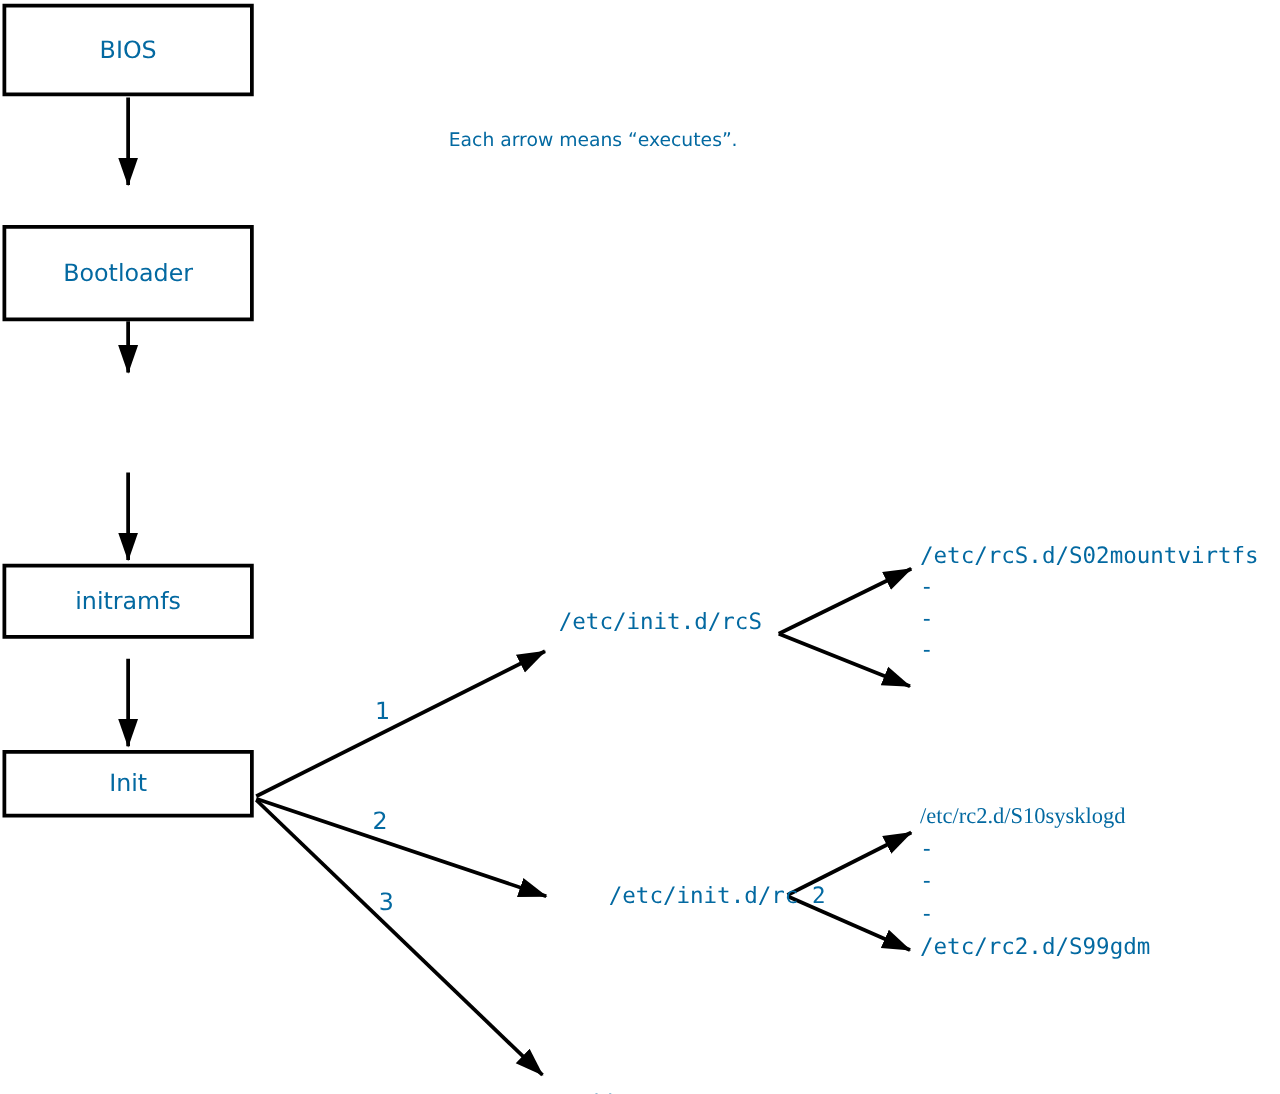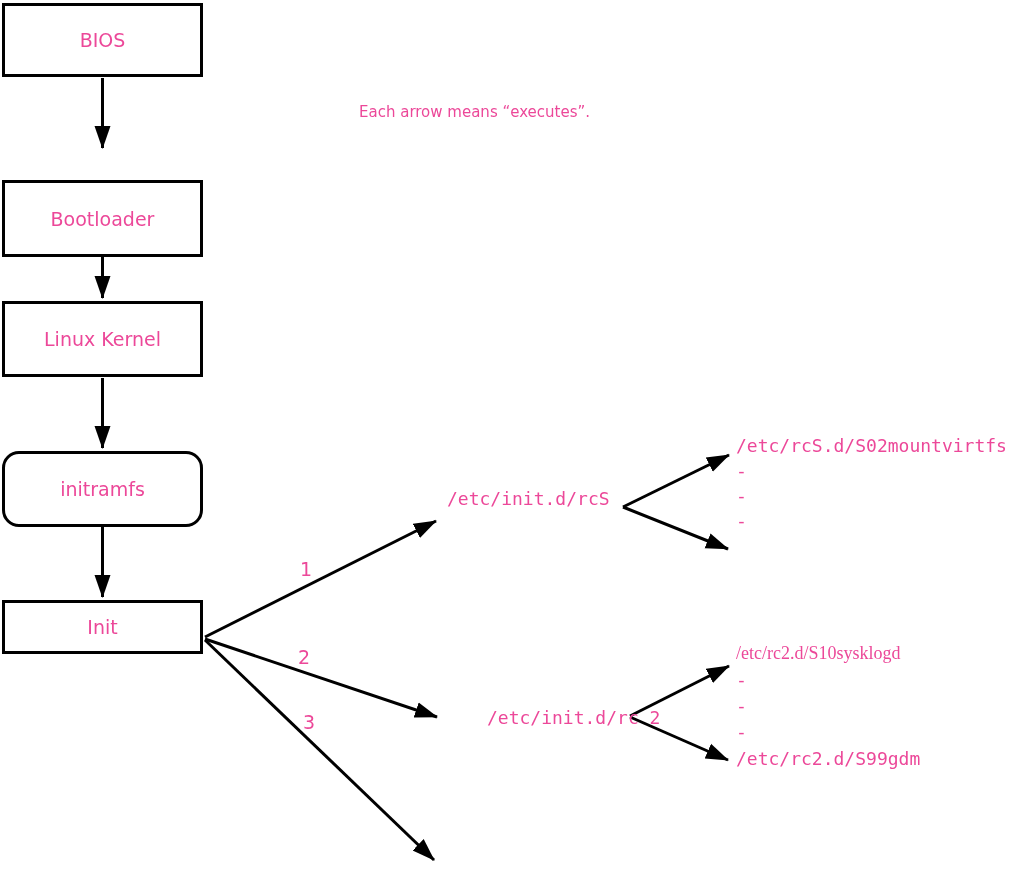--- a/index.html
+++ b/index.html
@@ -7,21 +7,21 @@
     padding: 0;
     background: #ffffff;
   }
   .canvas {
     position: relative;
     width: 1024px;
     height: 875px;
     background: #ffffff;
     overflow: hidden;
     font-family: "DejaVu Sans", "Liberation Sans", sans-serif;
-    color: #ec4899;
+    color: #0369a1;
     text-align: center;
   }
   svg.arrow-layer {
     position: absolute;
     left: 0;
     top: 0;
     width: 1024px;
     height: 875px;
   }
   svg.arrow-layer line {
@@ -36,21 +36,21 @@
     border: 3px solid #000000;
     background: #ffffff;
     display: flex;
     align-items: center;
     justify-content: center;
     font-size: 19px;
   }
   #box-bios       { top: 3px;   height: 74px; }
   #box-bootloader { top: 151px; height: 77px; margin-top: 29px; }
   #box-kernel     { top: 301px; height: 76px; }
-  #box-initramfs  { top: 451px; height: 76px; border-radius: 17px; }
+  #box-initramfs  { top: 451px; height: 60px; }
   #box-init       { top: 600px; height: 54px; }
 
   .note {
     position: absolute;
     left: 359px;
     top: 103px;
     font-size: 15px;
     white-space: pre;
   }
   .branch-num {
@@ -109,23 +109,20 @@
     <line x1="630" y1="716" x2="729" y2="666" marker-end="url(#ah)"></line>
     <line x1="630" y1="717" x2="728" y2="760" marker-end="url(#ah)"></line>
   </svg>
 
   <div class="box" id="box-bios">
     <span>BIOS</span>
   </div>
   <div class="box" id="box-bootloader">
     <span>Bootloader</span>
   </div>
-  <div class="box" id="box-kernel">
-    <span>Linux Kernel</span>
-  </div>
   <div class="box" id="box-initramfs">
     <span>initramfs</span>
   </div>
   <div class="box" id="box-init">
     <span>Init</span>
   </div>
 
   <div class="note">Each arrow means “executes”.</div>
 
   <div class="branch-num" id="bn-1">1</div>

